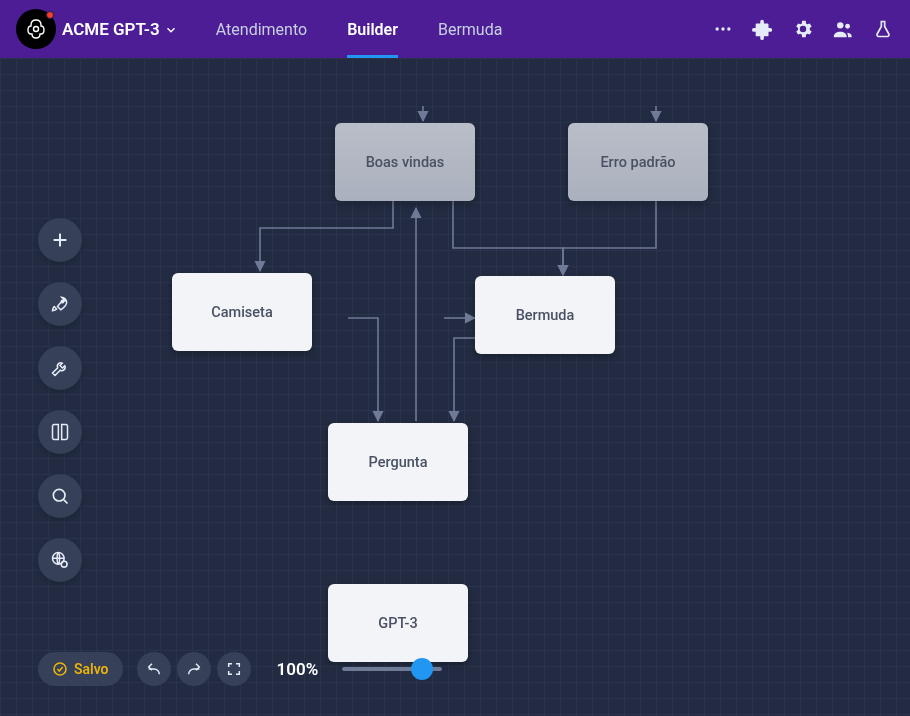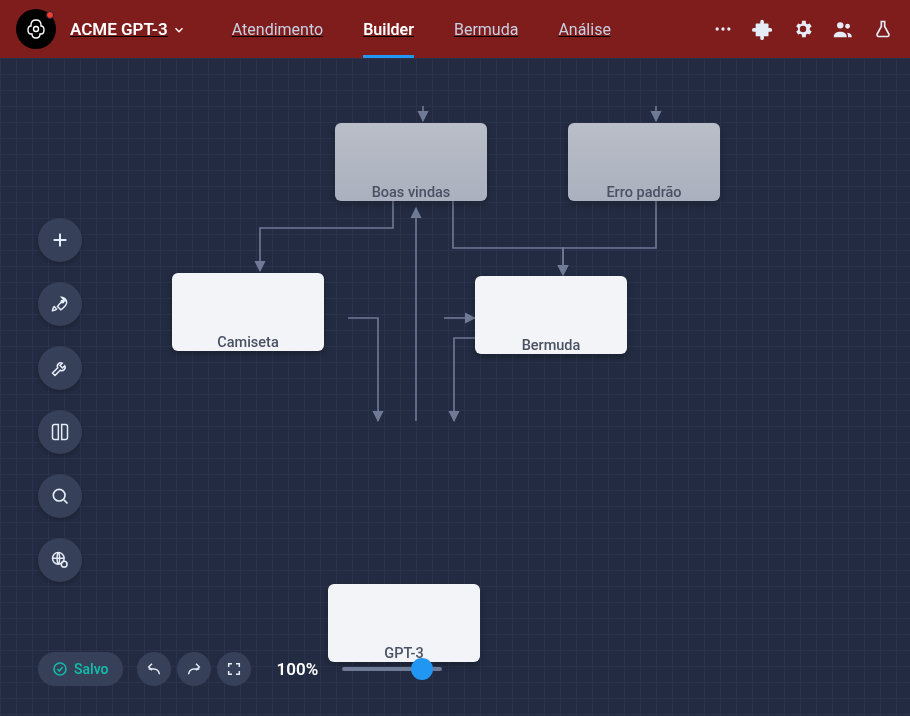--- a/index.html
+++ b/index.html
@@ -1,28 +1,26 @@
 <!DOCTYPE html>
 <html><head>
 <meta charset="utf-8">
 <style>
   * { margin: 0; padding: 0; box-sizing: border-box; font-family: -apple-system, BlinkMacSystemFont, "Segoe UI", Roboto, sans-serif; }
   html, body { width: 910px; height: 716px; overflow: hidden; background: #1a2438; }
 
   
   .header {
     height: 58px;
-    background: #7f1d1d;
+    background: #4c1d95;
     display: flex;
     align-items: center;
     padding: 0 16px;
-    gap: 8px;
     position: relative;
     z-index: 50;
-    text-decoration: underline;
   }
   .logo-wrap { position: relative; width: 40px; height: 40px; border-radius: 50%; background: #000; display: flex; align-items:center; justify-content:center; }
   .logo-dot { position: absolute; top: 2px; right: 2px; width: 8px; height: 8px; border-radius: 50%; background: #ff3b30; border: 1px solid #1a2438; }
   .ws-name { color: #fff; font-weight: 600; font-size: 17px; margin-left: 6px; display:flex; align-items:center; gap:4px; cursor:pointer; }
   .ws-name svg { margin-top:2px; }
   .tabs { display: flex; align-items: stretch; gap: 0; margin-left: 18px; height: 100%; }
   .tab { color: #c7d0e3; font-size: 16px; padding: 0 20px; display:flex; align-items:center; cursor:pointer; position:relative; }
   .tab.active { color: #fff; font-weight: 600; }
   .tab.active::after { content:""; position:absolute; left:20px; right:20px; bottom:0; height:3px; background:#2196f3; }
   .header-spacer { flex: 1; }
@@ -38,23 +36,23 @@
       linear-gradient(#2a334b 1px, transparent 1px),
       linear-gradient(90deg, #2a334b 1px, transparent 1px);
     background-size: 16px 16px;
     overflow: hidden;
   }
   .edges { position:absolute; inset:0; width:100%; height:100%; pointer-events:none; }
 
   
   .node {
     position: absolute;
-    width: 152px; height: 78px;
+    width: 140px; height: 78px;
     border-radius: 6px;
-    display:flex; align-items:flex-end; justify-content:center;
+    display:flex; align-items:center; justify-content:center;
     font-size: 14.5px;
     font-weight: 500;
     box-shadow: 0 3px 6px rgba(0,0,0,0.25);
     cursor: grab;
   }
   .node.gray {
     background: linear-gradient(180deg, #b9bec8 0%, #aab0bd 100%);
     color: #4a5163;
   }
   .node.white {
@@ -84,21 +82,21 @@
     left:38px; bottom:30px;
     display:flex; align-items:center; gap:14px;
     z-index:30;
   }
   .saved-chip {
     background:#364058;
     border-radius:18px;
     height:34px;
     padding: 0 14px;
     display:flex; align-items:center; gap:6px;
-    color:#14b8a6;
+    color:#eab308;
     font-size:14px; font-weight:600;
     cursor:default;
   }
   .circbtn {
     width:34px; height:34px; border-radius:50%;
     background:#364058;
     display:flex; align-items:center; justify-content:center;
     color:#e6ecf7;
     cursor:pointer;
   }
@@ -138,23 +136,20 @@
   <div class="tabs">
     <div class="tab">
         <span>Atendimento</span>
       </div>
     <div class="tab active">
         <span>Builder</span>
       </div>
     <div class="tab">
         <span>Bermuda</span>
       </div>
-    <div class="tab">
-        <span>Análise</span>
-      </div>
   </div>
 
   <div class="header-spacer"></div>
 
   <div class="hicons">
     <div class="hicon">
       <svg width="20" height="20" viewBox="0 0 24 24" fill="currentColor">
           <circle cx="5" cy="12" r="2"></circle>
           <circle cx="12" cy="12" r="2"></circle>
           <circle cx="19" cy="12" r="2"></circle>
@@ -219,20 +214,23 @@
   </div>
   <div class="node white" style="left:172px; top:215px">
     <span>Camiseta</span>
   </div>
   <div class="node gray" style="left:568px; top:65px">
     <span>Erro padrão</span>
   </div>
   <div class="node white" style="left:475px; top:218px">
     <span>Bermuda</span>
   </div>
+  <div class="node white" style="left:328px; top:365px">
+    <span>Pergunta</span>
+  </div>
   <div class="node white" style="left:328px; top:526px">
     <span>GPT-3</span>
   </div>
 
   <div class="dock">
     <div class="dockbtn">
       <svg width="22" height="22" viewBox="0 0 24 24" stroke="currentColor" stroke-width="2.2">
           <line x1="12" y1="5" x2="12" y2="19"></line>
           <line x1="5" y1="12" x2="19" y2="12"></line>
         </svg>

